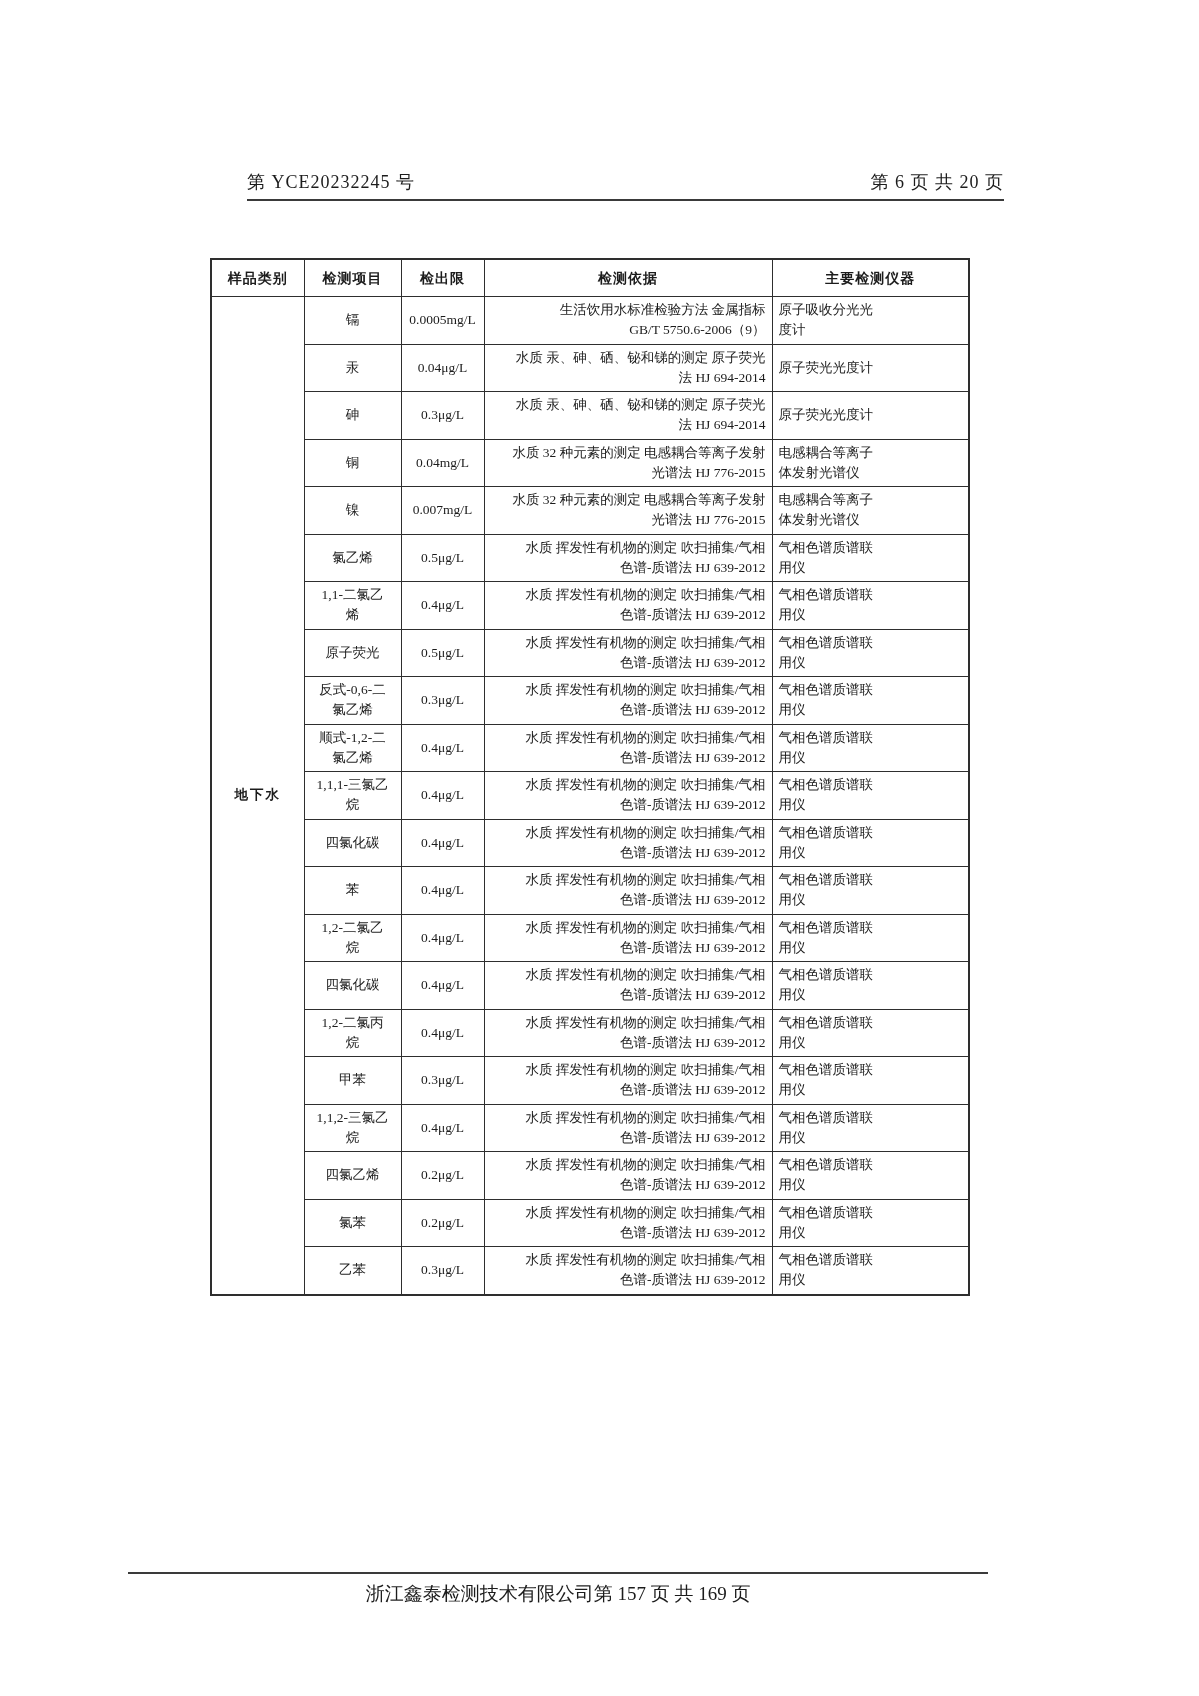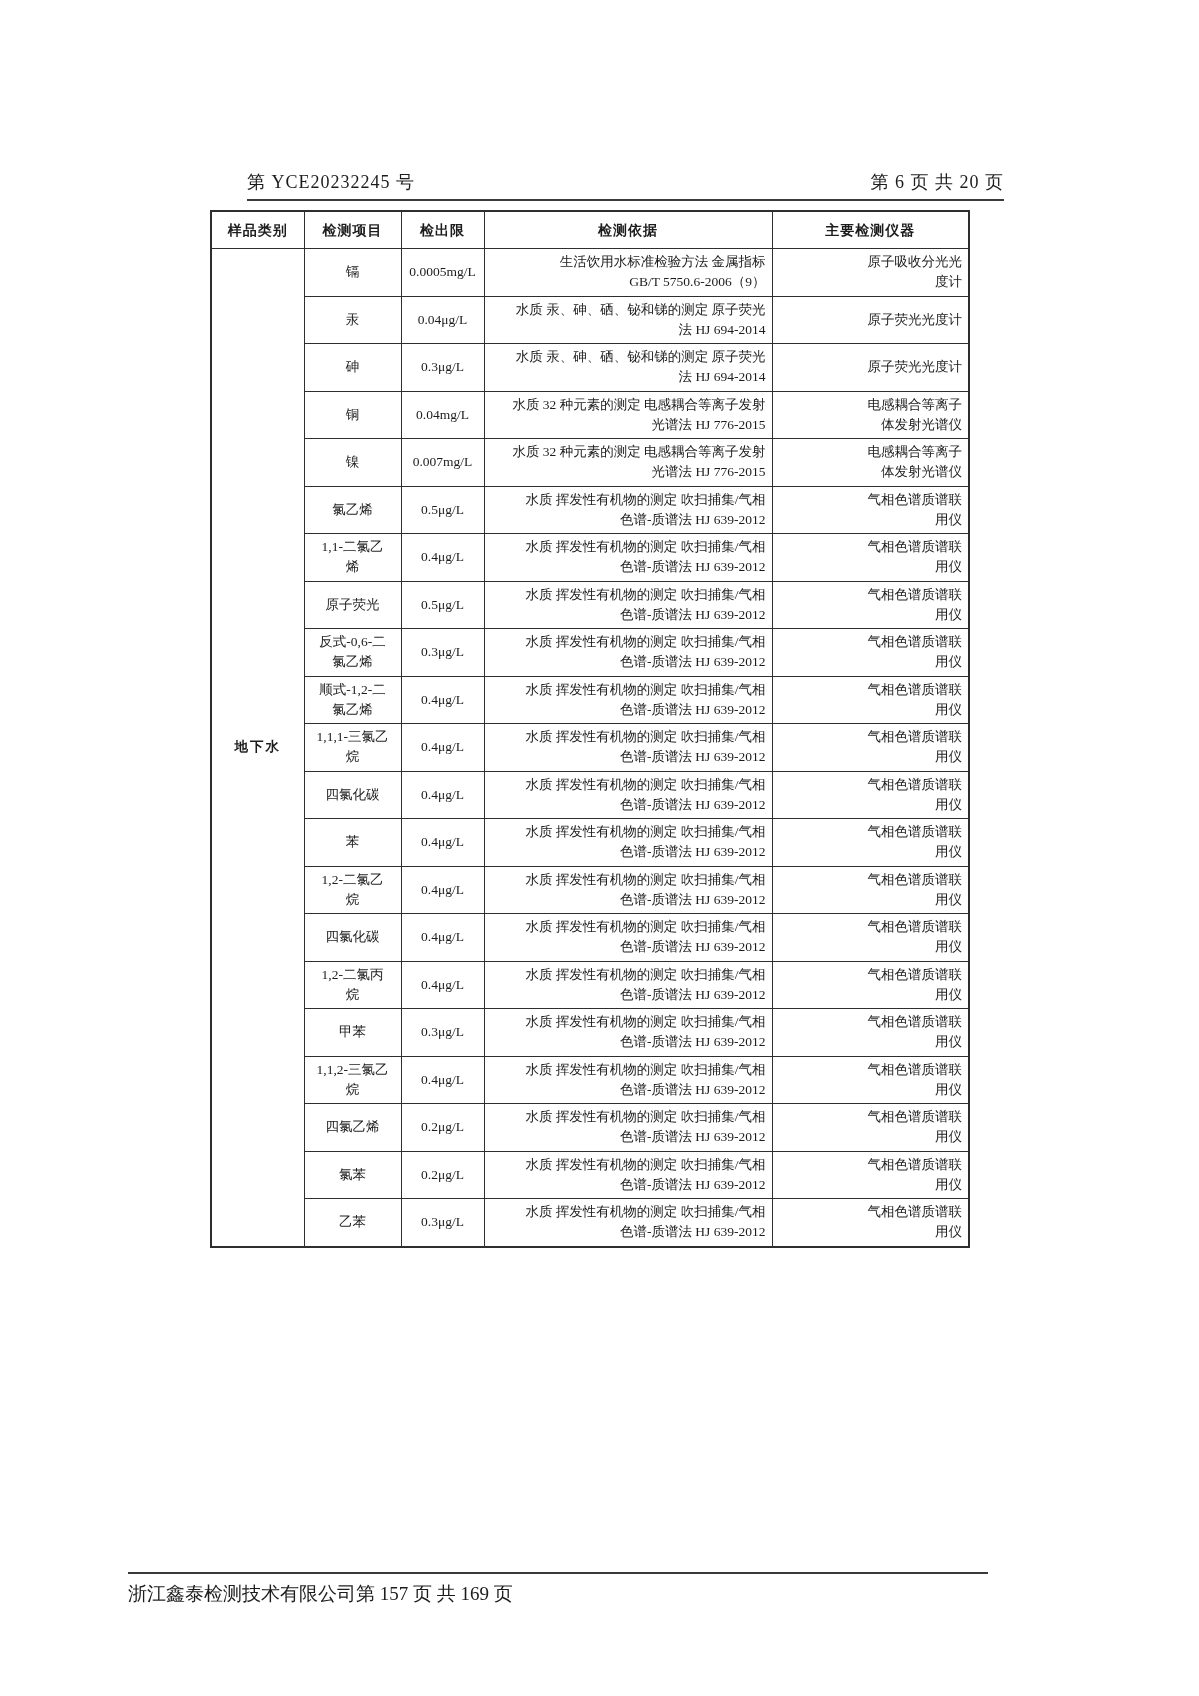--- a/index.html
+++ b/index.html
@@ -38,20 +38,21 @@
     top: 210px;
     left: 210px;
   }
   table.detection-table {
     border-collapse: collapse;
     table-layout: fixed;
     width: 758px;
     font-size: 13.5px;
     line-height: 1.5;
     border: 2px solid #2e2e2e;
+    margin-top: 48px;
   }
   table.detection-table th,
   table.detection-table td {
     border: 1px solid #2e2e2e;
     padding: 3px 6px;
     vertical-align: middle;
     word-break: break-all;
   }
   table.detection-table th {
     font-size: 14px;
@@ -70,31 +71,31 @@
     text-align: center;
     white-space: pre-line;
     height: 40px;
   }
   .method-cell {
     text-align: right;
     white-space: pre-line;
     padding-left: 10px;
   }
   .instrument-cell {
-    text-align: right;
+    text-align: left;
     white-space: pre-line;
   }
   
   .report-footer {
     position: absolute;
     top: 1572px;
     left: 128px;
     width: 860px;
     display: flex;
-    justify-content: flex-start;
+    justify-content: center;
     align-items: flex-start;
     border-top: 2px solid #3a3a3a;
     padding-top: 7px;
     font-size: 19px;
   }
 </style>
 </head>
 <body>
 
 <div class="page">

